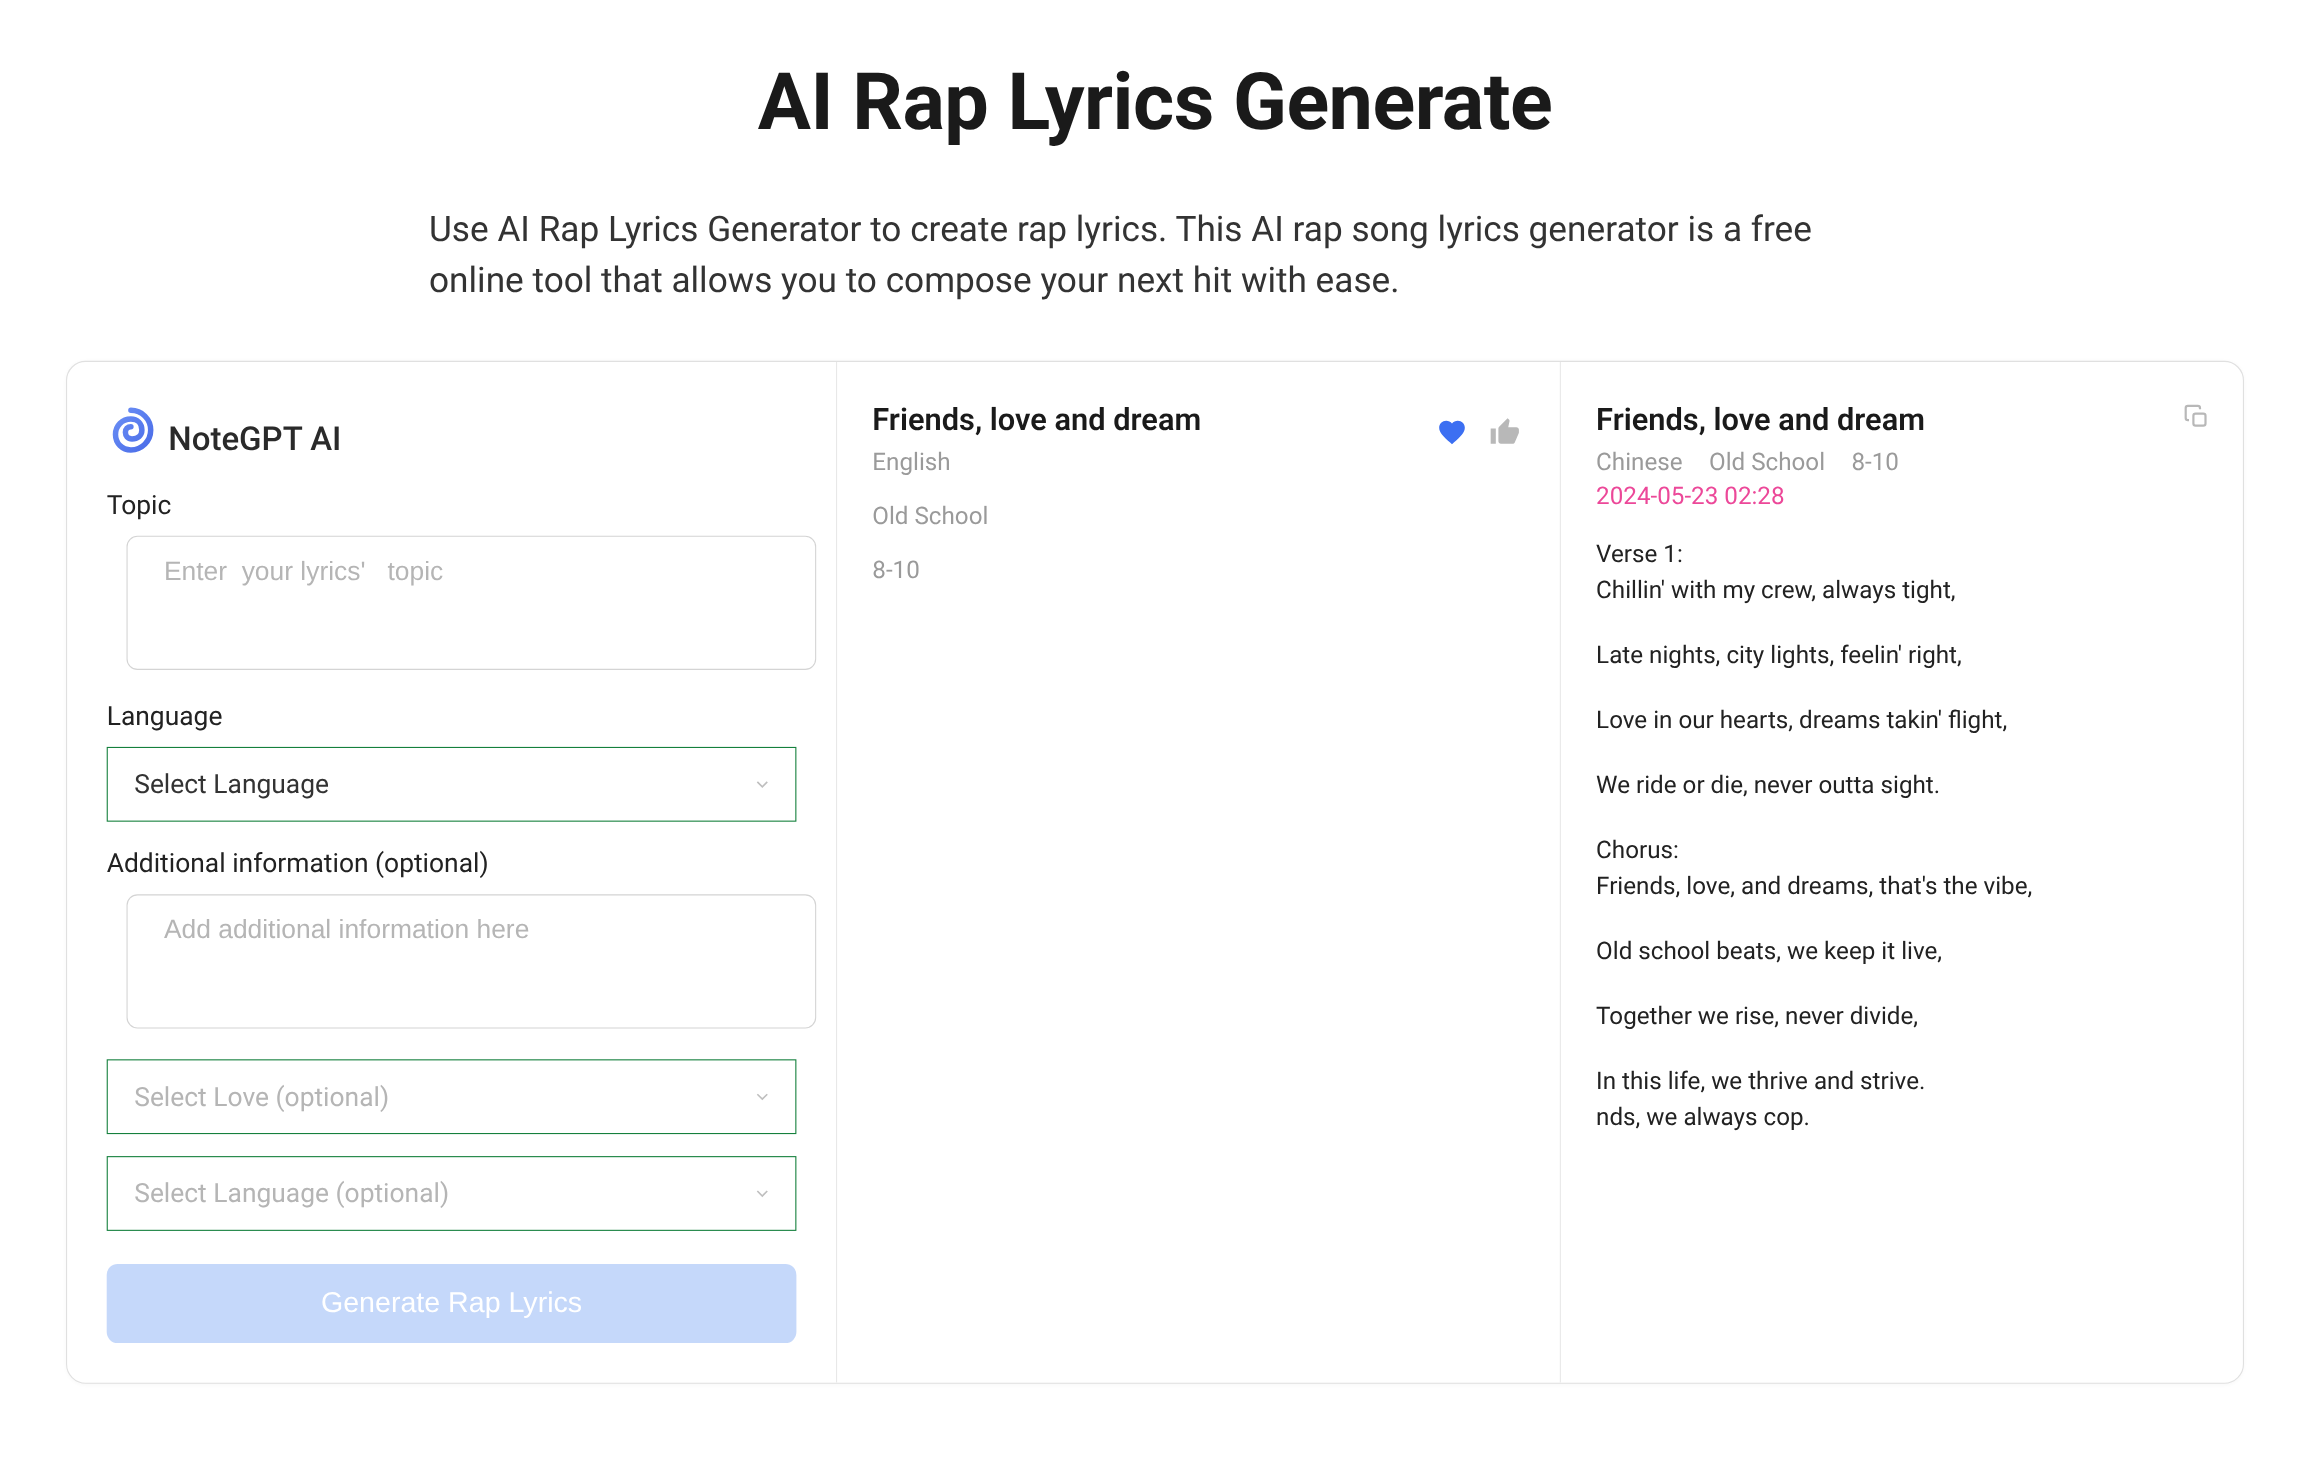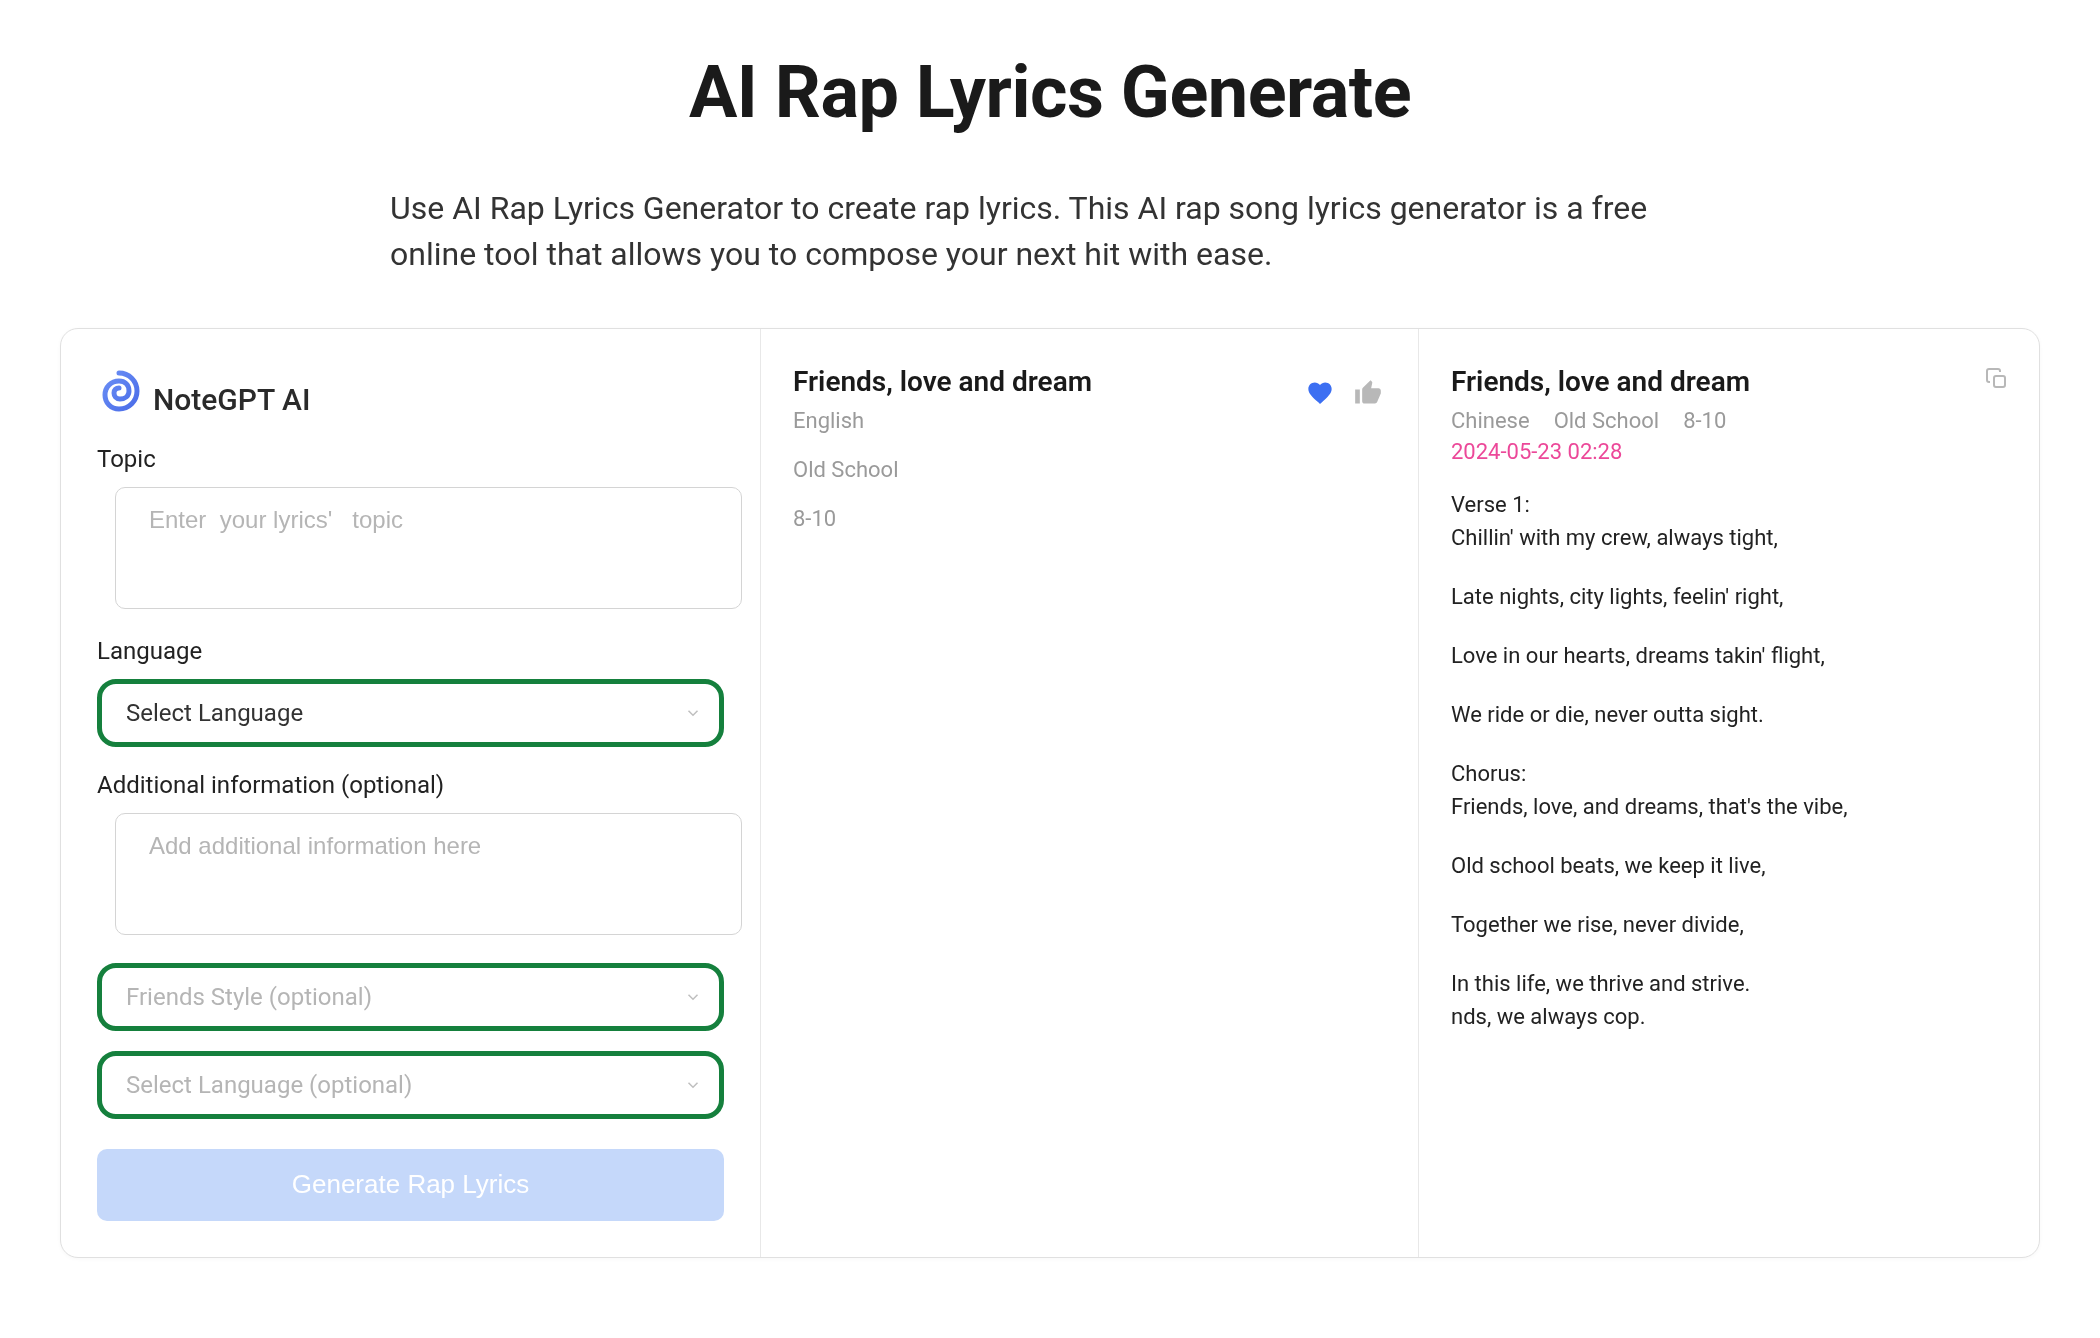--- a/index.html
+++ b/index.html
@@ -88,22 +88,22 @@
       color: #b5b5b5;
     }
     .topic-ta { height: 122px; }
     .additional-ta { height: 122px; }
     .select-wrap {
       position: relative;
       width: 100%;
     }
     .select-box {
       width: 100%;
-      border: 5px solid #15803d;
-      border-radius: 19px;
+      border: 1px solid #15803d;
+      border-radius: 0;
       padding: 0 50px 0 24px;
       height: 68px;
       display: flex;
       align-items: center;
       font-size: 24px;
       color: #333;
       cursor: pointer;
       background: #fff;
     }
     .select-box.placeholder {
@@ -242,21 +242,21 @@
         </div>
       </div>
 
       <div class="form-group">
         <div class="form-label">Additional information (optional)</div>
         <textarea class="form-textarea additional-ta" placeholder="Add additional information here" style=""></textarea>
       </div>
 
       <div class="form-group" style="margin-bottom:20px;">
         <div class="select-wrap">
-          <div class="select-box placeholder">Friends Style (optional)</div>
+          <div class="select-box placeholder">Select Love (optional)</div>
           <svg class="chevron" width="18" height="18" viewBox="0 0 24 24" fill="none" stroke="#bfbfbf" stroke-width="2">
             <polyline points="6 9 12 15 18 9"></polyline>
           </svg>
         </div>
       </div>
 
       <div class="form-group" style="margin-bottom:18px;">
         <div class="select-wrap">
           <div class="select-box placeholder">Select Language (optional)</div>
           <svg class="chevron" width="18" height="18" viewBox="0 0 24 24" fill="none" stroke="#bfbfbf" stroke-width="2">

